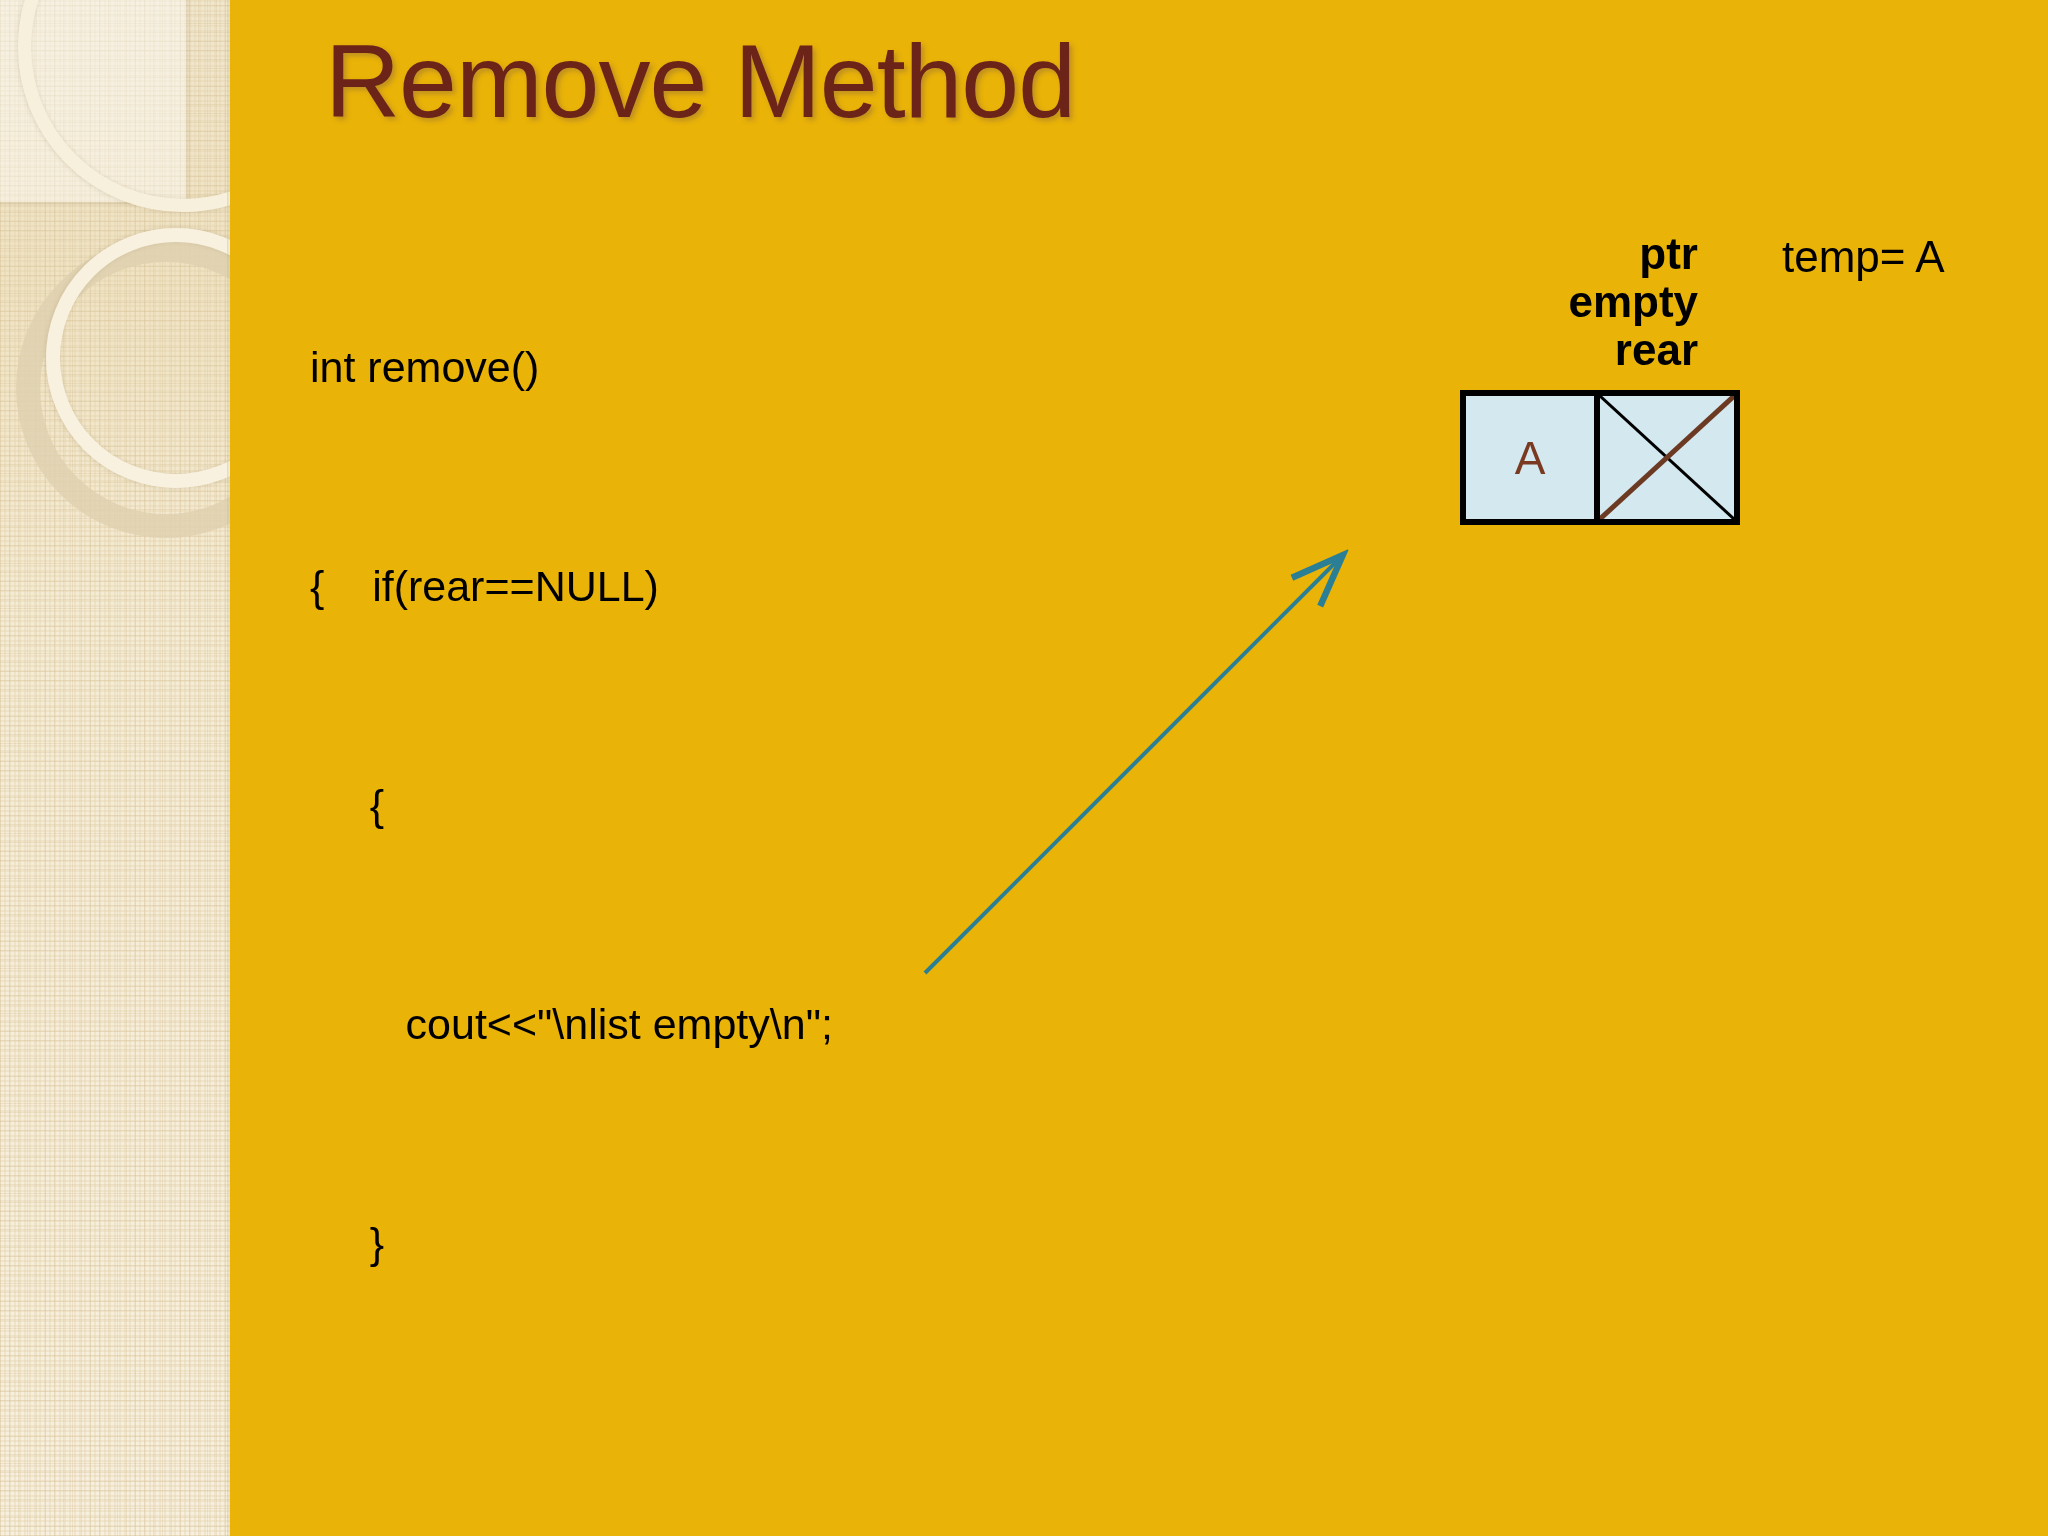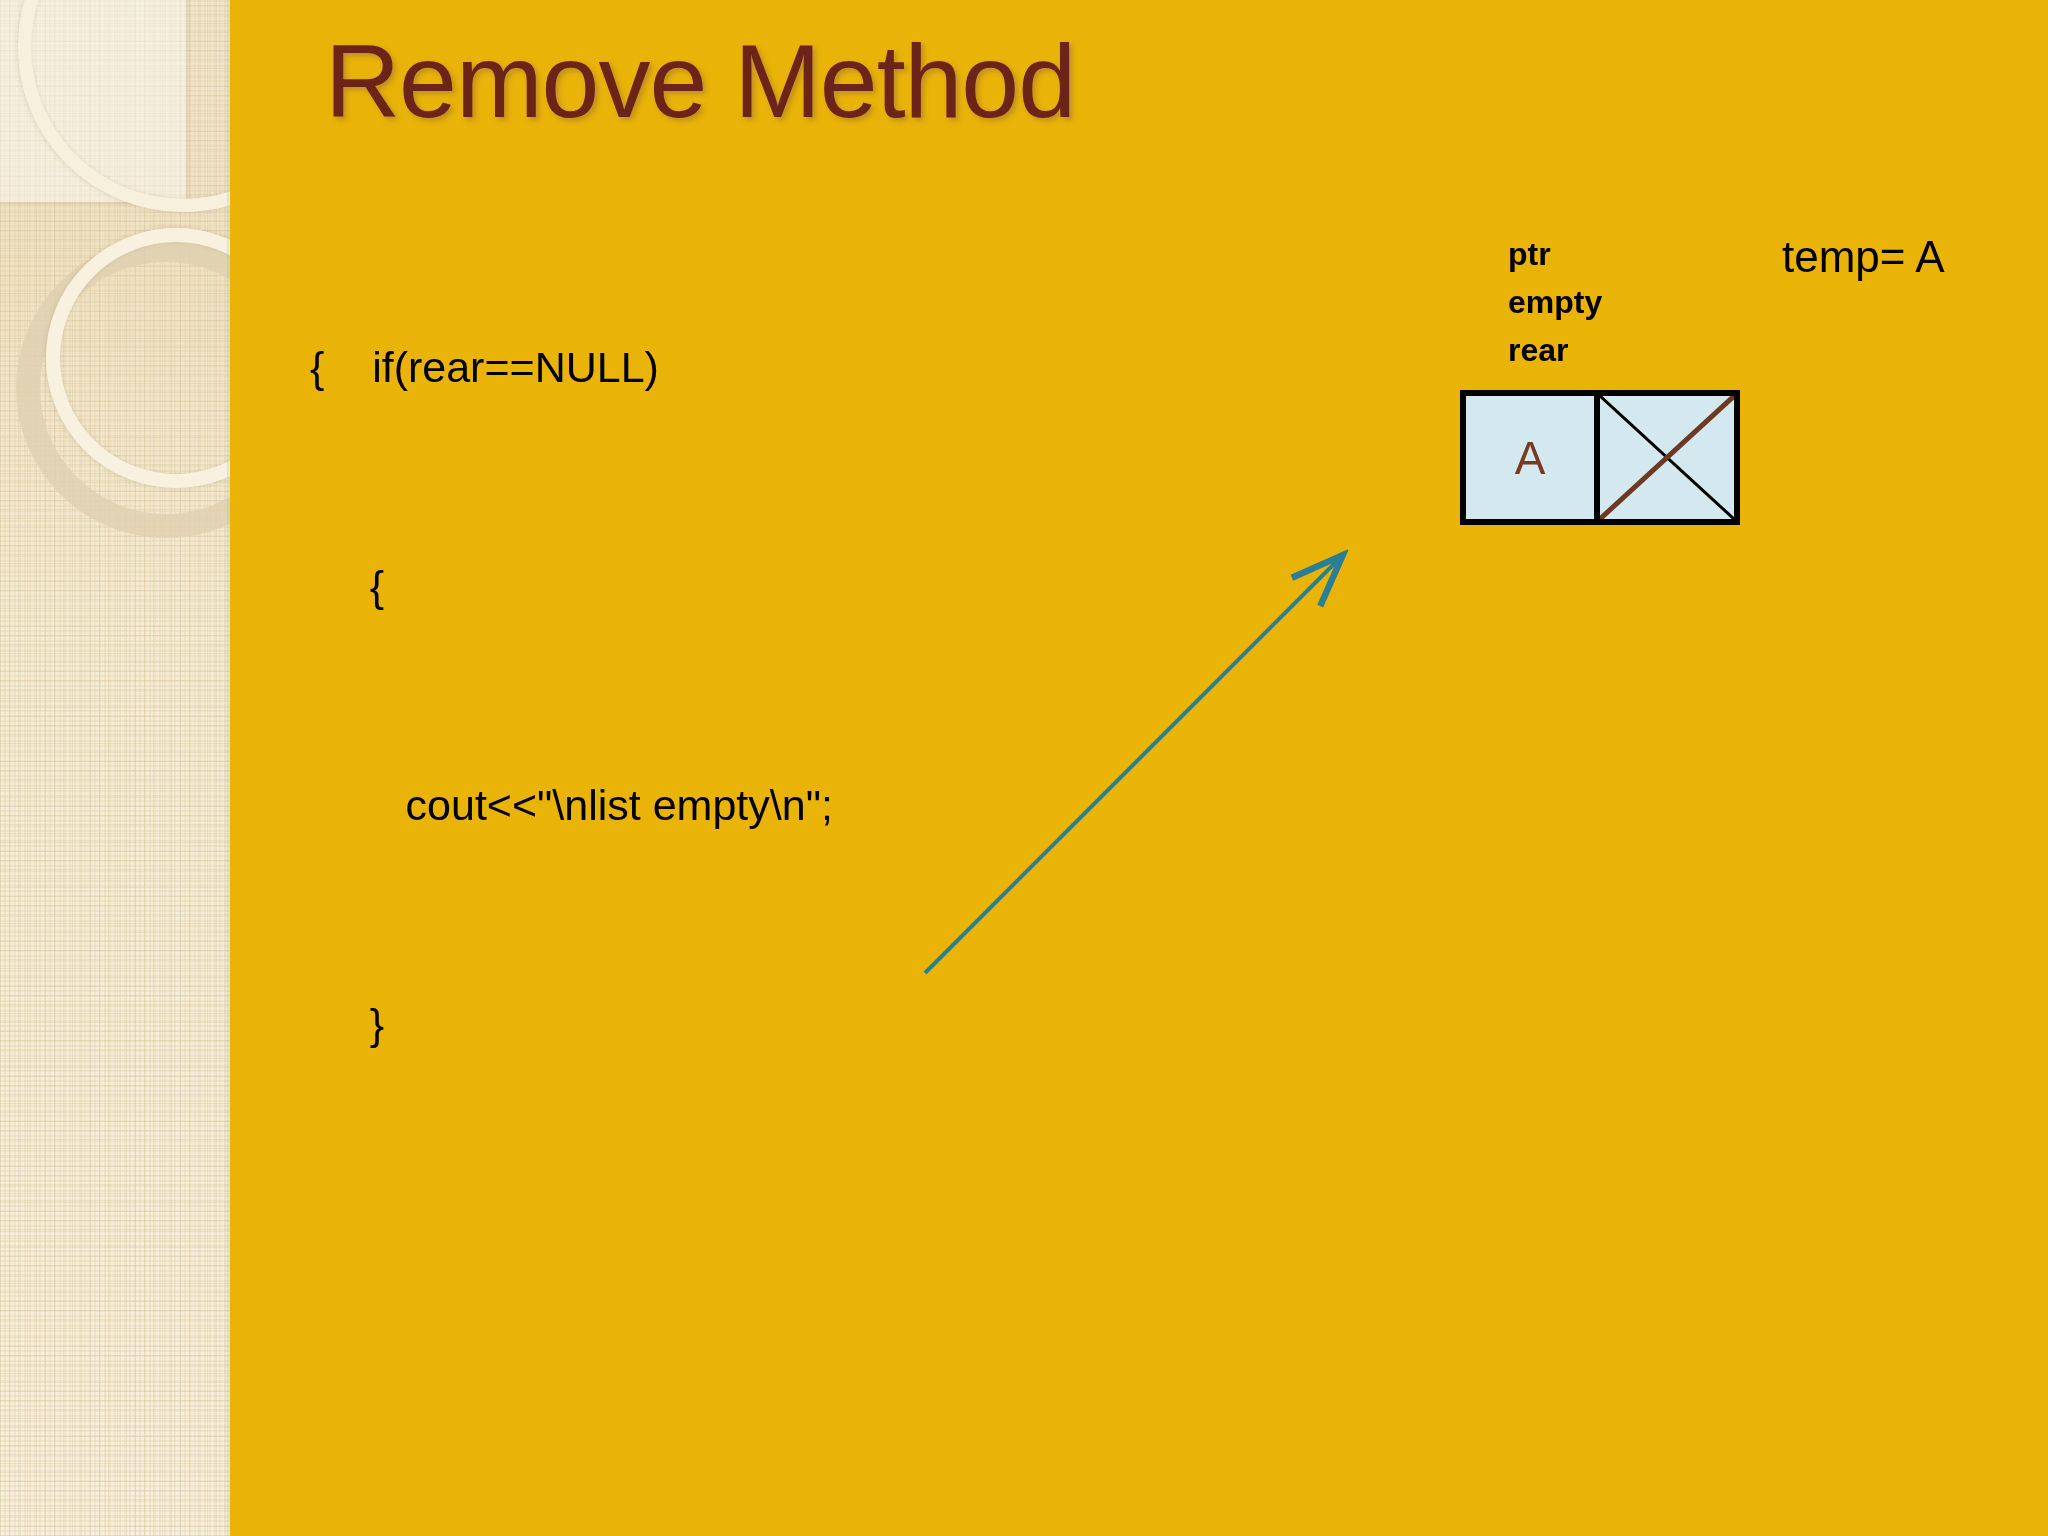--- a/index.html
+++ b/index.html
@@ -117,23 +117,23 @@
     position: absolute;
     left: 1440px;
     top: 230px;
     width: 330px;
   }
   .ptr-labels {
     position: absolute;
     left: 68px;
     top: 0px;
     width: 190px;
-    text-align: left;
+    text-align: right;
     font-weight: bold;
-    font-size: 32px;
+    font-size: 44px;
     line-height: 48px;
     color: #000000;
   }
   .node-box {
     position: absolute;
     left: 20px;
     top: 160px;
     width: 280px;
     height: 135px;
     border: 6px solid #000000;
@@ -191,20 +191,21 @@
     <div class="sidebar-plate"></div>
     <div class="ring-c"></div>
     <div class="ring-a"></div>
     <div class="ring-b"></div>
     <div class="sidebar-edge"></div>
   </div>
 
   <div class="title">Remove Method</div>
 
   <div class="code">
+    <div class="code-line">int remove()</div>
     <div class="code-line">{    if(rear==NULL)</div>
     <div class="code-line">     {</div>
     <div class="code-line">        cout&lt;&lt;"\nlist empty\n";</div>
     <div class="code-line">     }</div>
     
     
     
     
     
     

